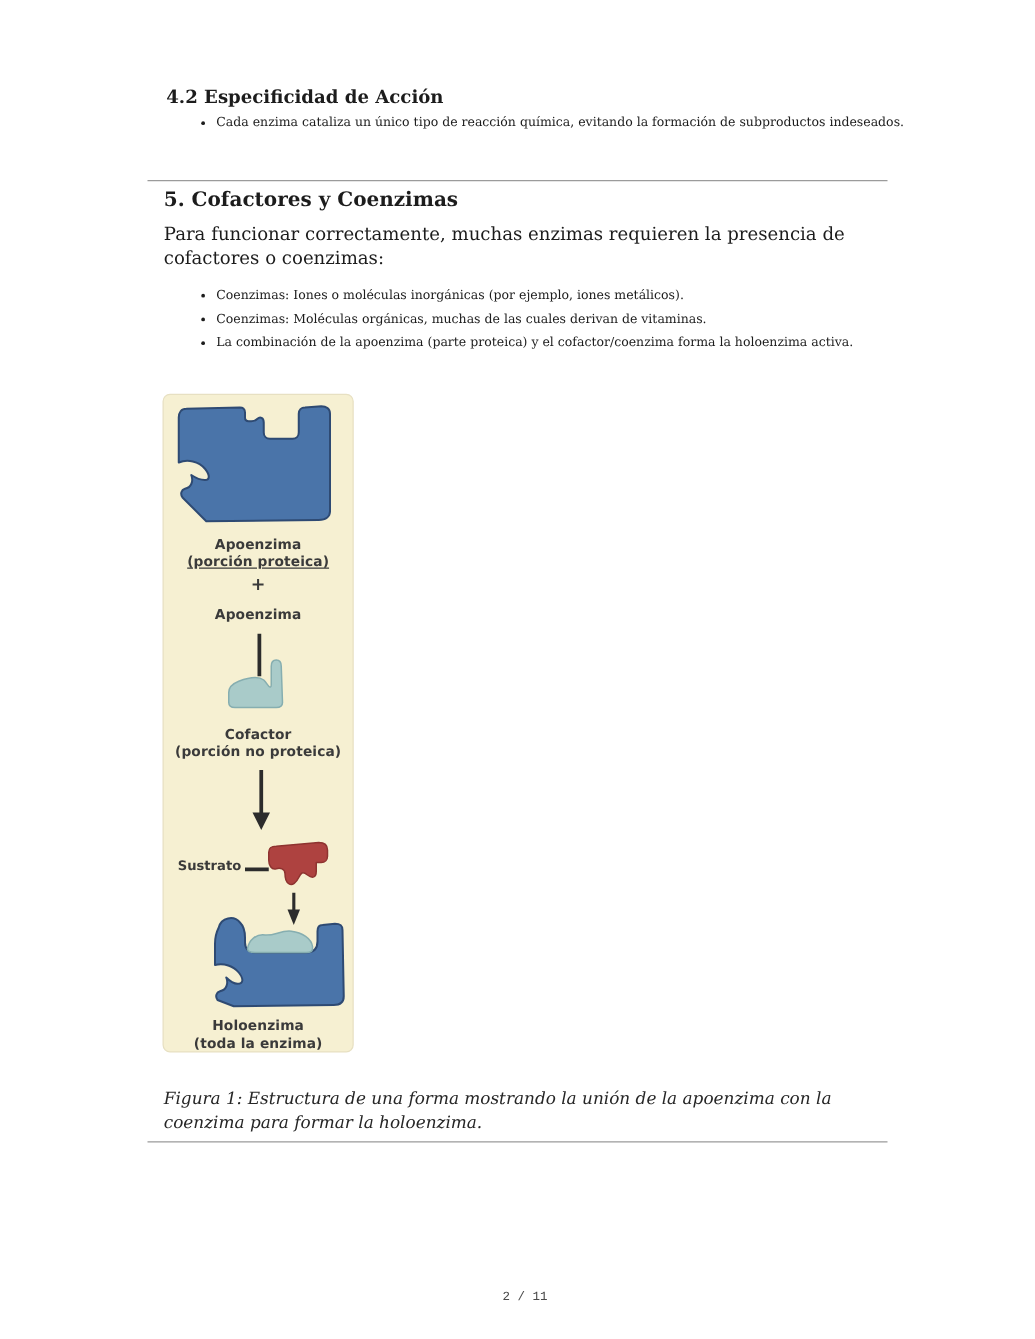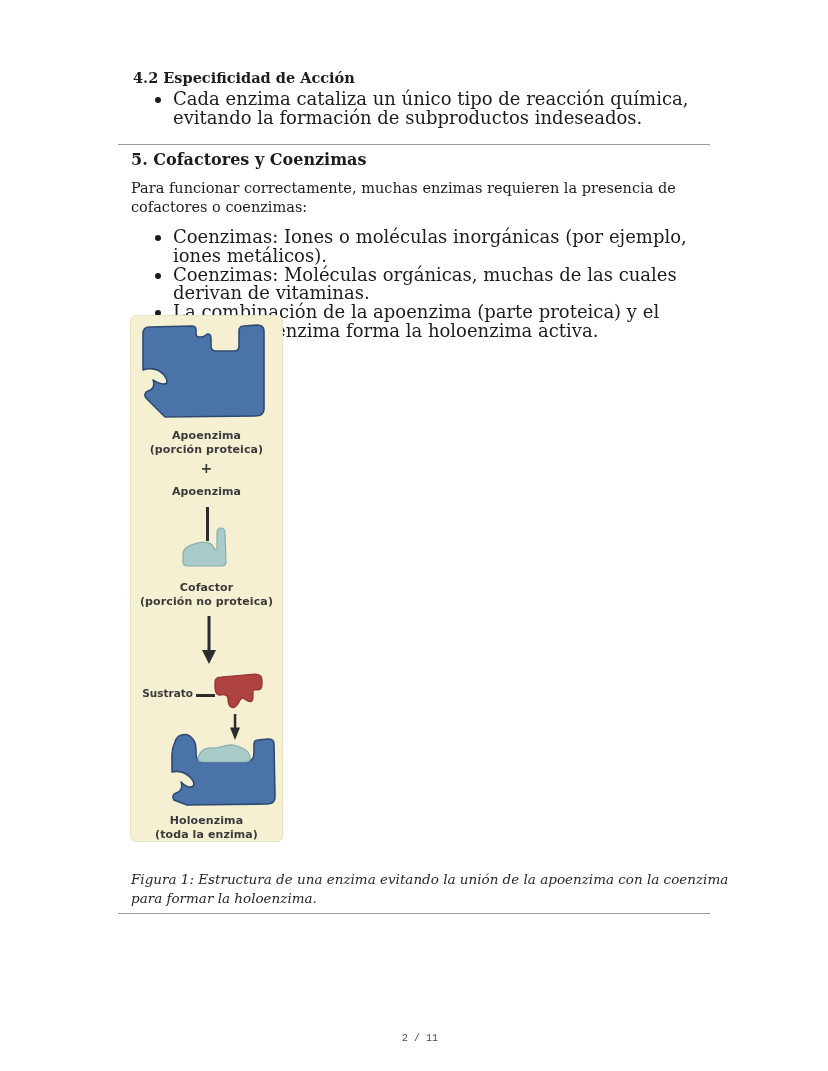--- a/index.html
+++ b/index.html
@@ -22,21 +22,21 @@
   .h1 {
     left:119px; top:150px;
     font-size:16px; font-weight:bold;
   }
   .para {
     left:119px; top:179px; width:598px;
     font-size:14.5px; line-height:19px;
   }
   ul { margin:0; padding-left:21px; }
   li {
-    font-size:18px; line-height:18.5px;
+    font-size:10px; line-height:18.5px;
     margin:0 0 0.5px 0;
   }
   .ul2 { left:140px; top:228px; width:565px; }
   b { font-weight:normal; }
 
   .rule {
     height:0; border:none; border-top:1px solid #9b9b9b;
     left:118px; width:592px; margin:0;
   }
   .rule1 { top:144px; }
@@ -147,21 +147,21 @@
       C 80 10 77 9 75 11
       C 74 12 72 13 70 13
       L 68 13
       C 66 13 65 12 65 10
       L 65 6
       C 65 3 63 2 61 2
       Z"></path>
   </svg>
 
   <div class="fig-label" style="top:113px;">Apoenzima</div>
-  <div class="fig-label" style="top:127px;">(porción proteica)</div>
+  <div class="fig-label" style="top:127px;text-decoration:underline;">(porción proteica)</div>
   <div class="fig-label fig-plus" style="top:145px;">+</div>
   <div class="fig-label" style="top:169px;">Apoenzima</div>
 
   <div class="pointer-v"></div>
 
   <svg style="left:48px; top:210px;" width="56" height="42" viewBox="0 0 56 42">
     <path class="shape-coenzyme" d="
       M 4 36
       L 4 28
       C 4 24 7 21 12 19
@@ -247,17 +247,17 @@
       C 91 33 89 34 86 34
       L 45 34
       C 42 34 39 33 39 31
       Z"></path>
   </svg>
 
   <div class="fig-label" style="top:498px;">Holoenzima</div>
   <div class="fig-label" style="top:512px;">(toda la enzima)</div>
 </div>
 
-<div class="abs caption">Figura 1: Estructura de una enzima evitando la unión de la apoenzima con la coenzima para formar la holoenzima.</div>
+<div class="abs caption">Figura 1: Estructura de una forma mostrando la unión de la apoenzima con la coenzima para formar la holoenzima.</div>
 
 <hr class="abs rule rule2">
 
 <div class="abs pageno">2 / 11</div>
 
 </body></html>

